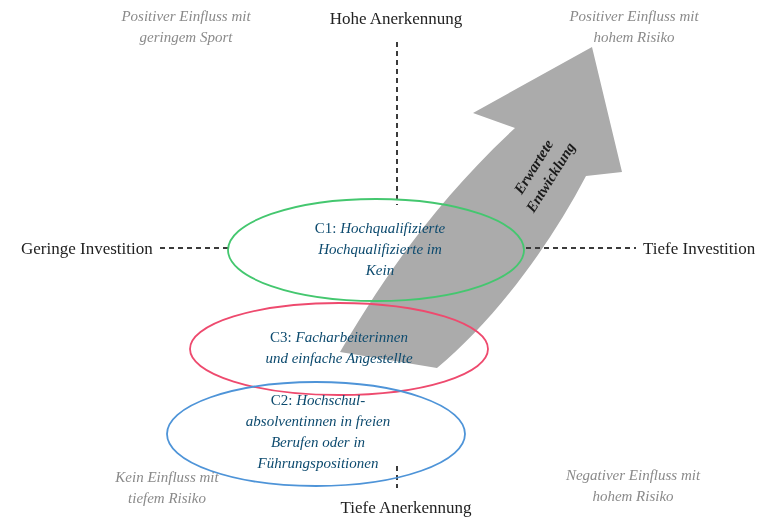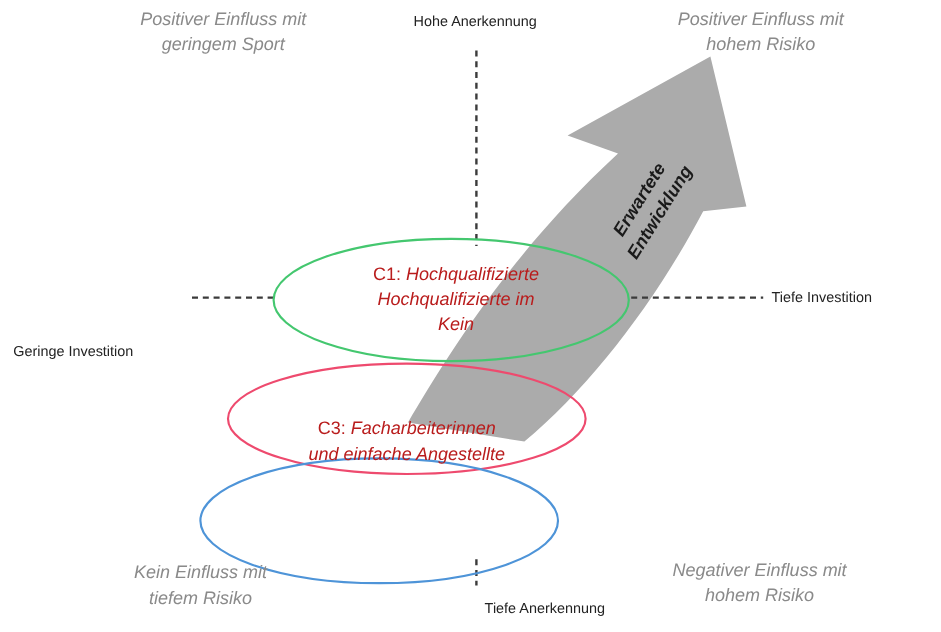--- a/index.html
+++ b/index.html
@@ -1,40 +1,40 @@
 <!DOCTYPE html>
 <html><head>
 <meta charset="utf-8">
 <style>
   html,body{margin:0;padding:0;background:#fff;}
   #stage{
     position:relative;
     width:784px;height:527px;
     background:#ffffff;
-    font-family:Liberation Sans, sans-serif;
+    font-family:Liberation Serif, serif;
     overflow:hidden;
   }
   #diagram-svg{position:absolute;left:0;top:0;width:784px;height:527px;}
   .lbl{position:absolute;white-space:nowrap;}
   .quad{
     color:#8a8a8a;
     font-style:italic;
     font-size:15px;
     line-height:21px;
     text-align:center;
     transform:translateX(-50%);
   }
   .axis{
     color:#222222;
-    font-size:12px;
+    font-size:17px;
     line-height:19px;
   }
   .axis.centered{transform:translateX(-50%);text-align:center;}
   .cluster-label{
-    color:#b91c1c;
+    color:#0c4a6e;
     font-size:15px;
     line-height:21px;
     text-align:center;
     transform:translateX(-50%);
   }
   .cluster-label .it{font-style:italic;}
   .arrow-label{
     position:absolute;
     left:542px;top:172px;
     transform:translate(-50%,-50%) rotate(-58deg);
@@ -84,34 +84,41 @@
   <div class="lbl quad" style="left:167px;top:467px;text-align:center;">
     <span>Kein Einfluss mit</span><br>
     <span>tiefem Risiko</span>
   </div>
   <div class="lbl quad" style="left:633px;top:465px;">
     <span>Negativer Einfluss mit</span><br>
     <span>hohem Risiko</span>
   </div>
 
   <div class="lbl axis centered" style="left:396px;top:9px;">Hohe Anerkennung</div>
-  <div class="lbl axis centered" style="left:406px;top:498px;margin-left:48px;">Tiefe Anerkennung</div>
-  <div class="lbl axis" style="left:11px;top:239px;margin-top:45px;">Geringe Investition</div>
+  <div class="lbl axis centered" style="left:406px;top:498px;">Tiefe Anerkennung</div>
+  <div class="lbl axis" style="left:21px;top:239px;">Geringe Investition</div>
   <div class="lbl axis" style="left:643px;top:239px;">Tiefe Investition</div>
 
   <div class="lbl cluster-label" style="left:380px;top:218px;">
     <span>C1:</span>
     <span class="it">Hochqualifizierte</span><br>
     <span class="it">Hochqualifizierte im</span><br>
     <span class="it">Kein</span>
   </div>
-  <div class="lbl cluster-label" style="left:339px;top:327px;margin-top:20px;">
+  <div class="lbl cluster-label" style="left:339px;top:327px;">
     <span>C3:</span>
     <span class="it">Facharbeiterinnen</span><br>
     <span class="it">und einfache Angestellte</span>
+  </div>
+  <div class="lbl cluster-label" style="left:318px;top:390px;">
+    <span>C2:</span>
+    <span class="it">Hochschul-</span><br>
+    <span class="it">absolventinnen in freien</span><br>
+    <span class="it">Berufen oder in</span><br>
+    <span class="it">Führungspositionen</span>
   </div>
 
   <div class="arrow-label">
     <span>Erwartete</span><br>
     <span>Entwicklung</span>
   </div>
 
 </div>
 
 </body></html>

